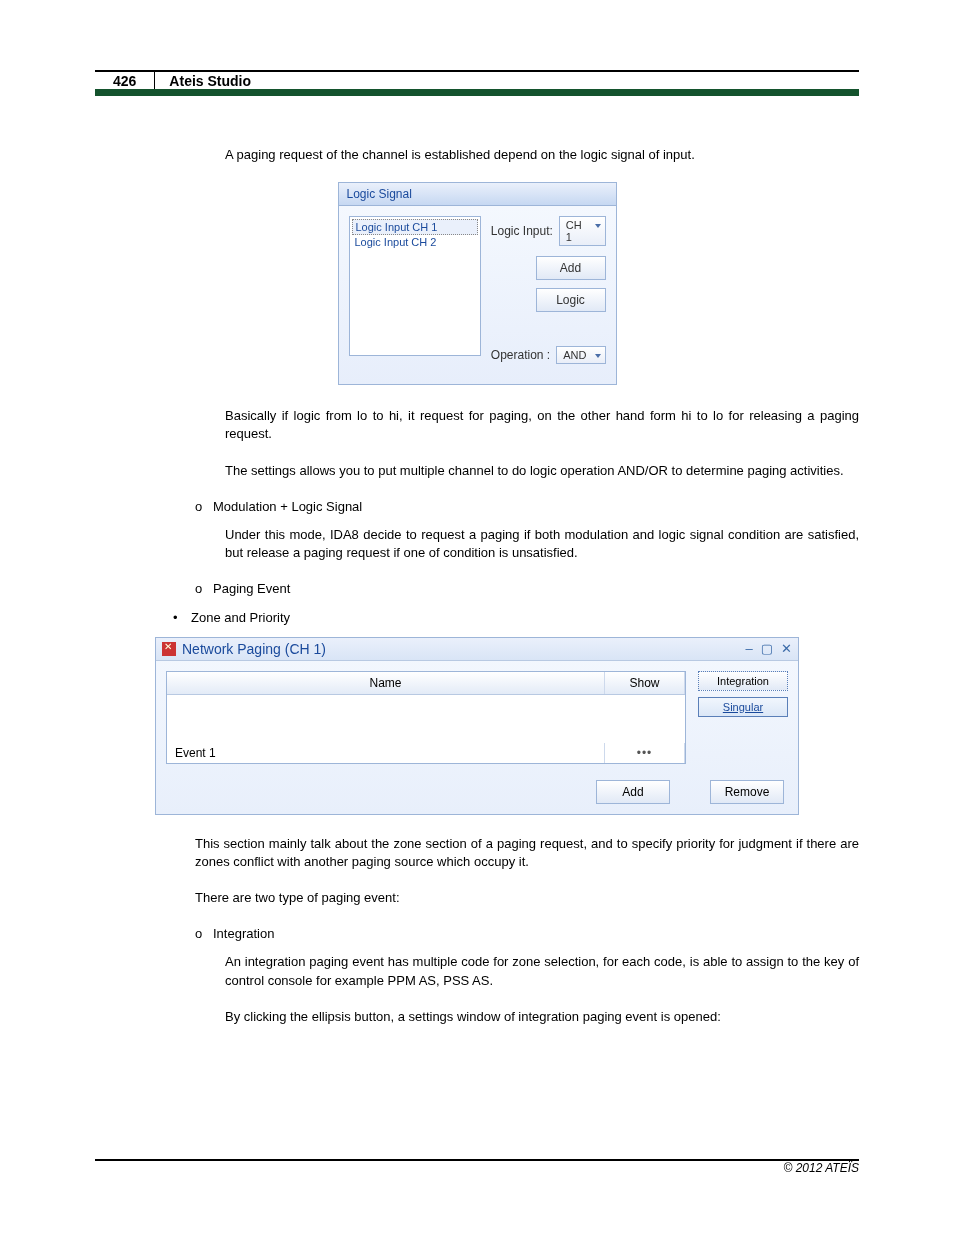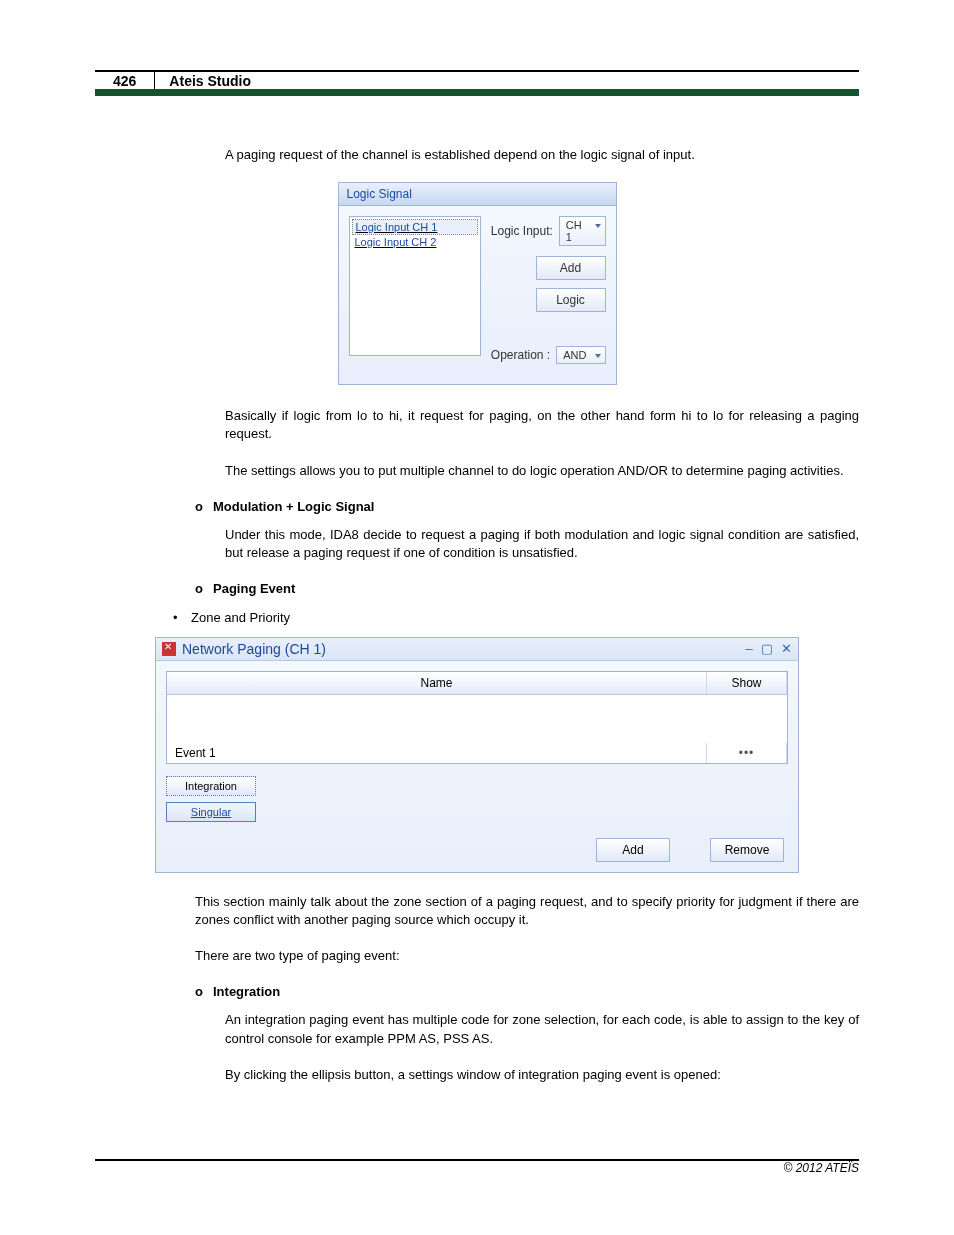--- a/index.html
+++ b/index.html
@@ -45,21 +45,20 @@
     text-align: justify;
   }
   .para-sub {
     margin: 0 0 18px 130px;
     line-height: 1.4;
     text-align: justify;
   }
   .bullet-line {
     margin: 0 0 10px 100px;
     line-height: 1.4;
-    font-weight: bold;
   }
   .bullet-line .bullet-o {
     display: inline-block;
     width: 18px;
   }
   .bullet-solid {
     margin: 0 0 10px 78px;
     line-height: 1.4;
   }
   .bullet-solid .dot {
@@ -86,21 +85,20 @@
     padding: 10px;
     gap: 10px;
   }
   .logic-list {
     width: 140px;
     height: 140px;
     background: #fff;
     border: 1px solid #9db5d8;
     font-size: 11px;
     padding: 2px;
-    text-decoration: underline;
   }
   .logic-list-item {
     padding: 1px 3px;
     color: #1a4a9c;
   }
   .logic-list-item.sel {
     border: 1px dotted #888;
     background: #eaf0fb;
   }
   .logic-right {
@@ -182,21 +180,20 @@
     color: #3a6aa8;
     font-size: 13px;
     margin-left: 8px;
     cursor: pointer;
     font-family: Arial;
   }
   .np-body {
     padding: 10px;
     display: flex;
     gap: 12px;
-    flex-direction: column;
   }
   .np-table {
     flex: 1;
     border: 1px solid #9db5d8;
     background: #fff;
   }
   .np-thead {
     display: flex;
     background: linear-gradient(#fff,#e3ebf7);
     border-bottom: 1px solid #b8c9e2;

